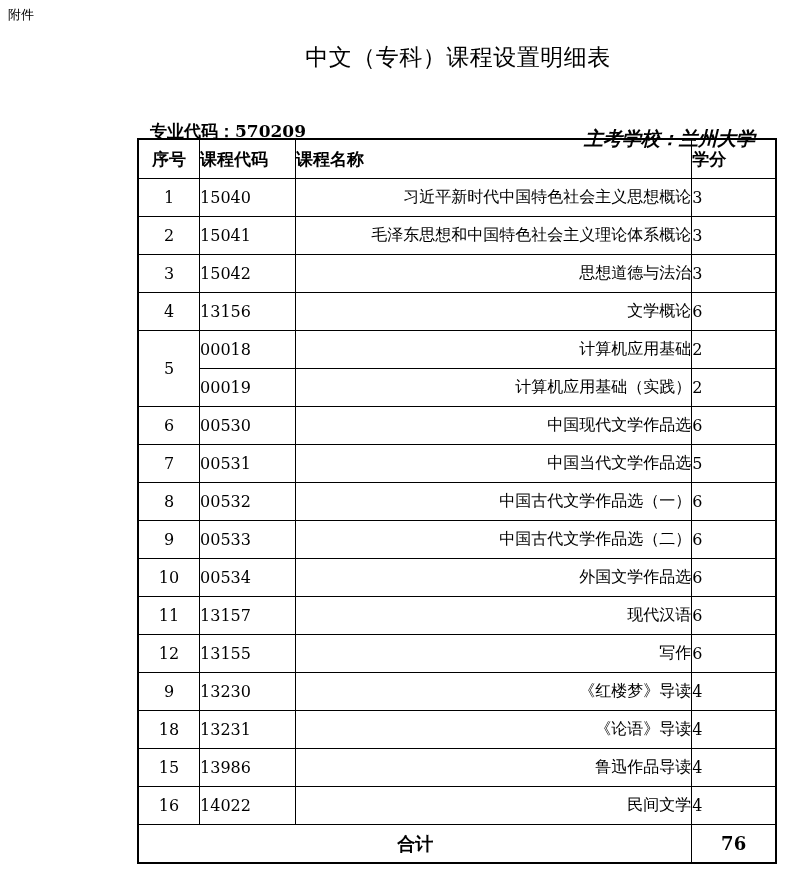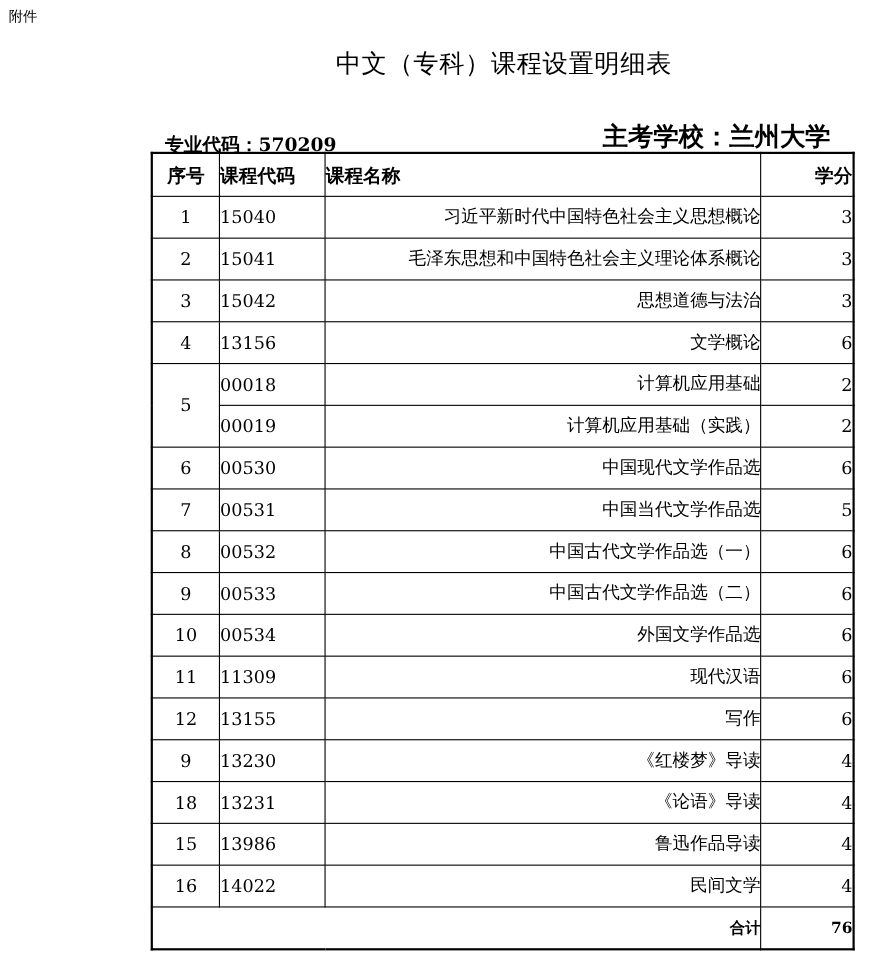--- a/index.html
+++ b/index.html
@@ -1,29 +1,29 @@
 <!DOCTYPE html>
 <html><head>
 <meta charset="utf-8">
 <style>
   html, body { margin:0; padding:0; background:#ffffff; }
   body { width:803px; height:869px; position:relative; overflow:hidden; color:#000; }
   .attach { position:absolute; left:8px; top:6px; font-family:"DejaVu Sans", sans-serif; font-size:13px; }
   .title { position:absolute; left:0; width:916px; top:42px; text-align:center; font-family:"DejaVu Sans", sans-serif; font-size:23px; letter-spacing:0.5px; }
   .meta-left { position:absolute; left:150px; top:120px; font-family:"DejaVu Serif", serif; font-size:17px; font-weight:bold; }
-  .meta-right { position:absolute; right:48px; top:109px; font-family:"DejaVu Serif", serif; font-size:23px; font-weight:bold; }
+  .meta-right { position:absolute; right:48px; top:126px; font-family:"DejaVu Serif", serif; font-size:19px; font-weight:bold;font-style:italic; }
   table.courses { position:absolute; left:137px; top:138px; width:640px; border-collapse:collapse; border:2px solid #000; font-family:"DejaVu Serif", serif; font-size:16px; }
   table.courses td, table.courses th { border:1px solid #000; height:37px; padding:0; }
   table.courses th { font-weight:bold; font-size:17px; height:38px; }
   .c-idx { width:61px; text-align:center; }
   .c-code { width:96px; text-align:left; }
   .c-name { width:395px; text-align:right; padding-left:8px !important; }
   th.c-name { text-align:left; padding-left:0 !important; }
-  .c-credit { width:84px; text-align:right; }
-  tr.total td { font-weight:bold; text-align:right; font-size:14px; }
+  .c-credit { width:84px; text-align:left; }
+  tr.total td { font-weight:bold; text-align:center; font-size:18px; }
 </style>
 </head>
 <body>
 
 <div class="attach">附件</div>
 <div class="title">中文（专科）课程设置明细表</div>
 <div class="meta-left">专业代码：570209</div>
 <div class="meta-right">主考学校：兰州大学</div>
 
 <table class="courses">
@@ -94,21 +94,21 @@
     <td class="c-credit">6</td>
   </tr>
   <tr>
     <td class="c-idx">10</td>
     <td class="c-code">00534</td>
     <td class="c-name">外国文学作品选</td>
     <td class="c-credit">6</td>
   </tr>
   <tr>
     <td class="c-idx">11</td>
-    <td class="c-code">11309</td>
+    <td class="c-code">13157</td>
     <td class="c-name">现代汉语</td>
     <td class="c-credit">6</td>
   </tr>
   <tr>
     <td class="c-idx">12</td>
     <td class="c-code">13155</td>
     <td class="c-name">写作</td>
     <td class="c-credit">6</td>
   </tr>
   <tr>

